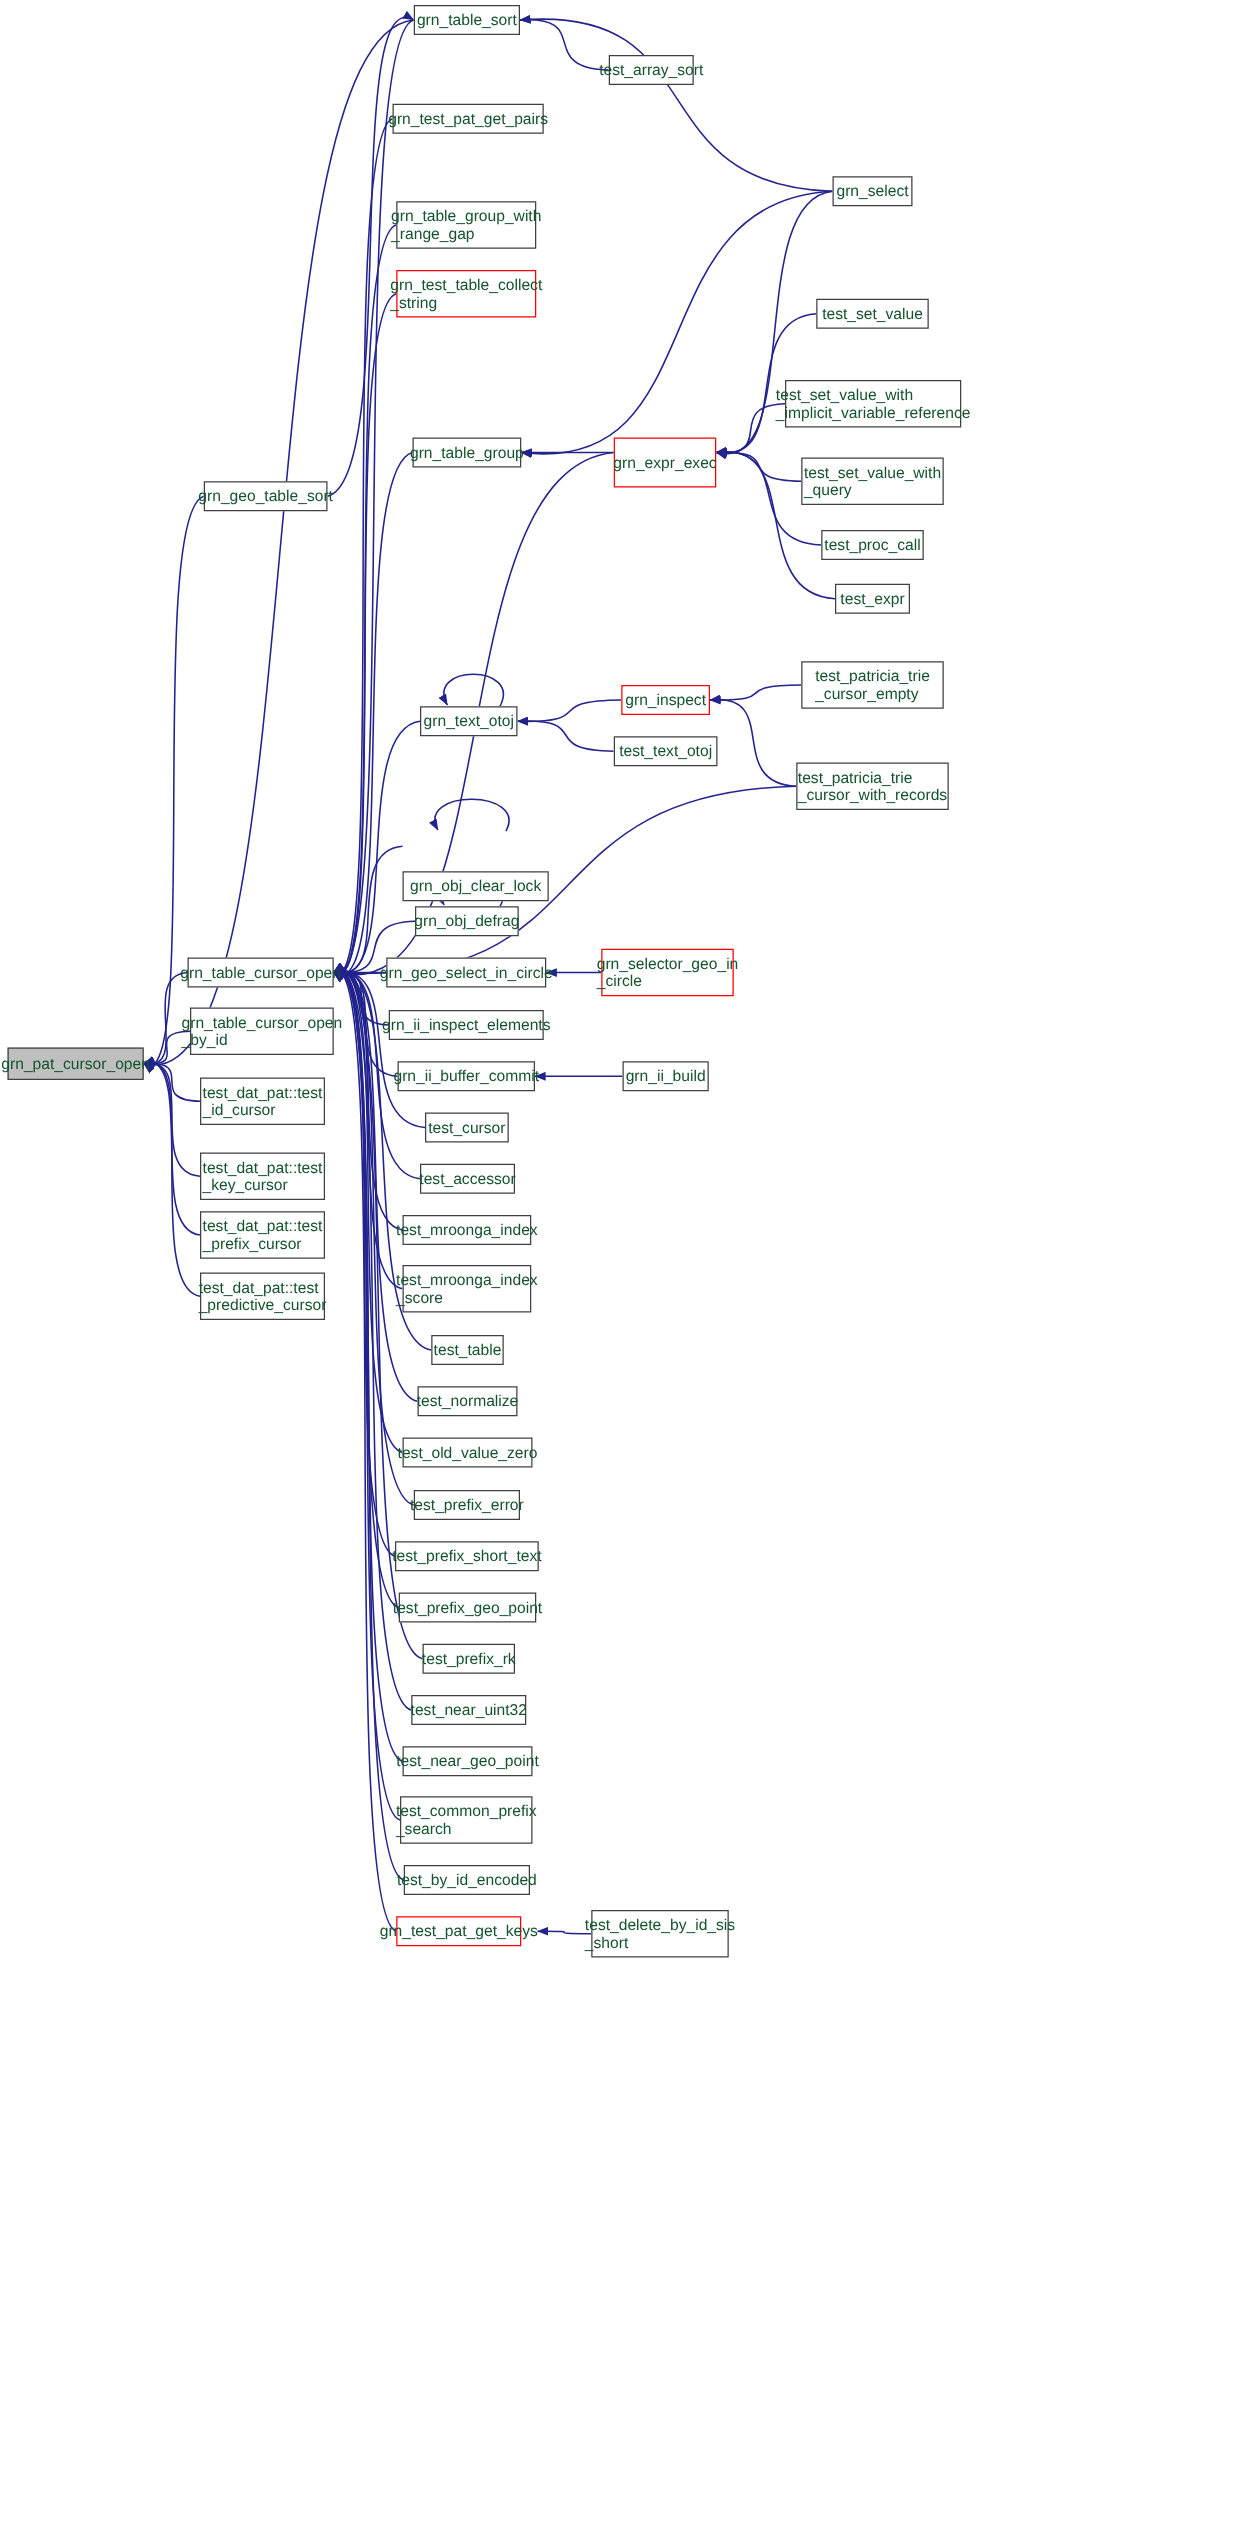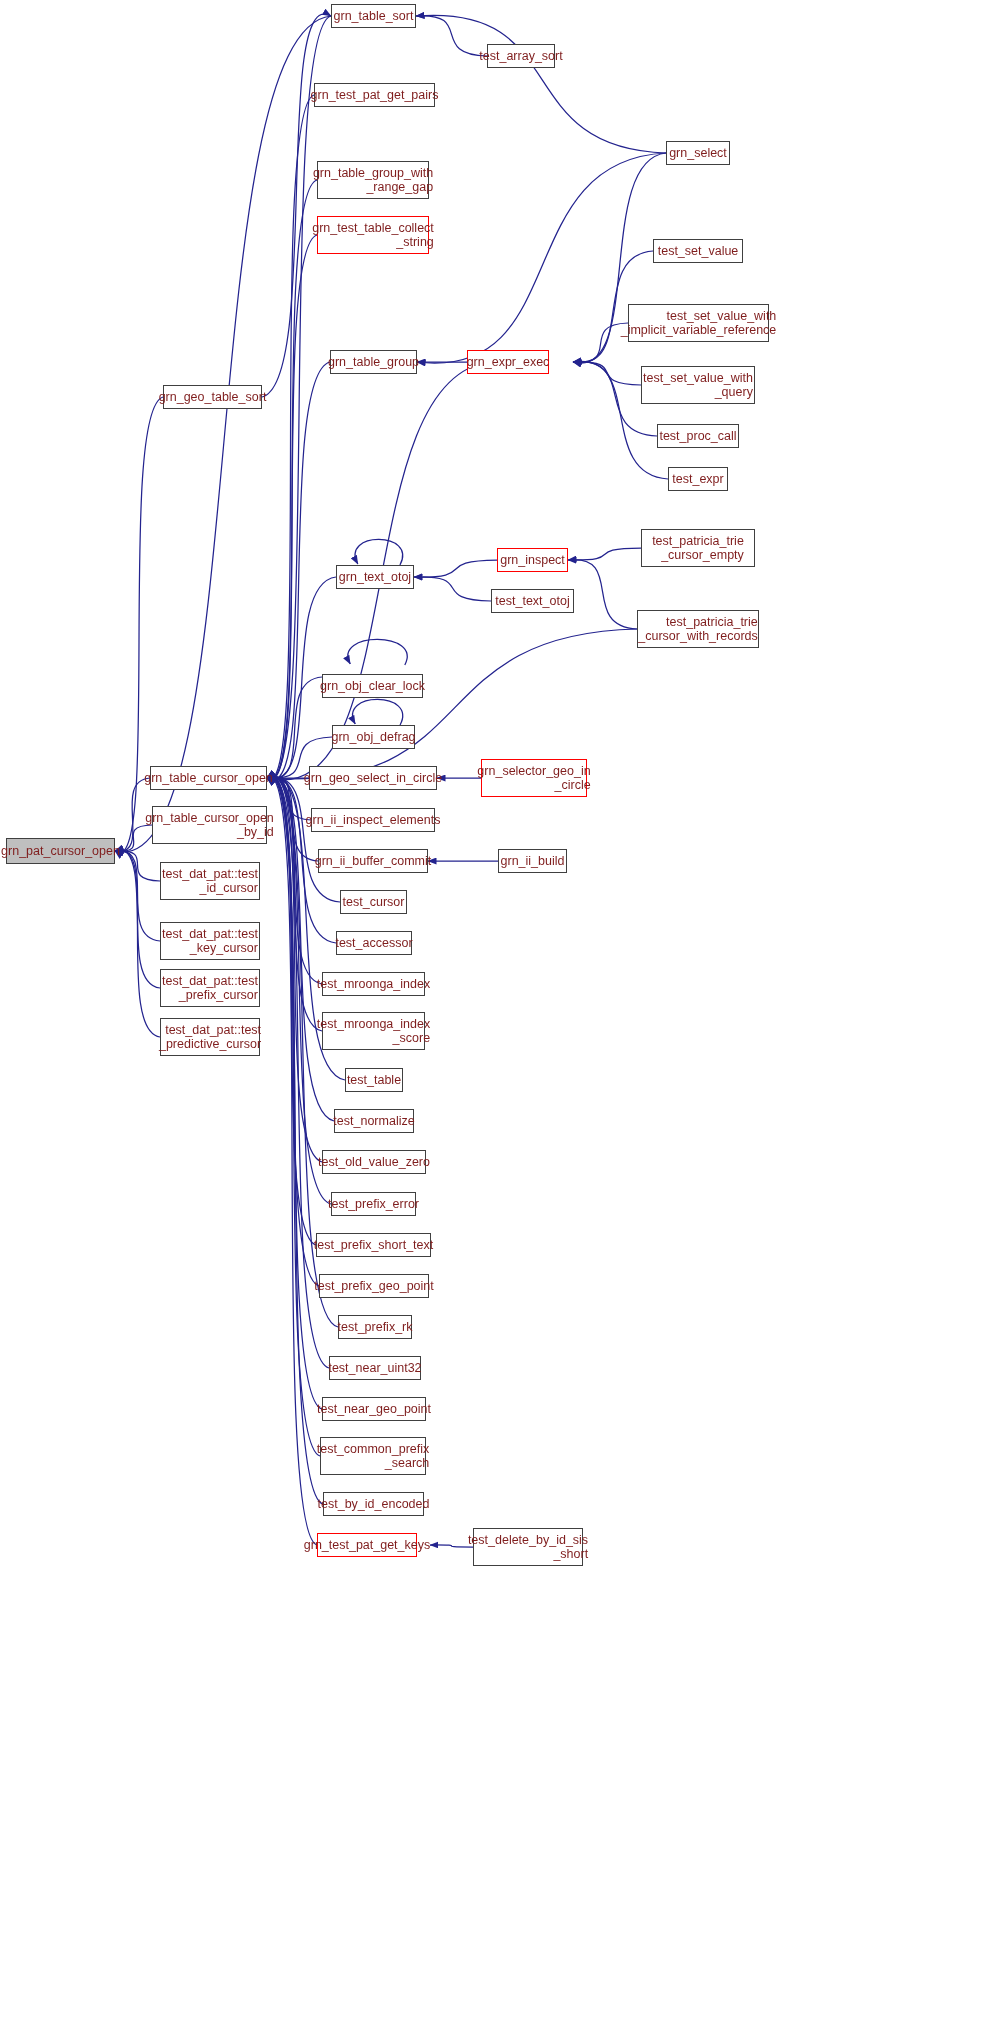--- a/index.html
+++ b/index.html
@@ -1,21 +1,21 @@
 <!DOCTYPE html>
 <html><head>
 <meta charset="utf-8">
 <style>
   html,body{margin:0;padding:0;background:#ffffff;}
   #canvas{position:relative;width:1000px;height:2027px;background:#ffffff;
           font-family:"Liberation Sans","DejaVu Sans",sans-serif;overflow:hidden;}
   svg.edges{position:absolute;left:0;top:0;width:1000px;height:2027px;pointer-events:none;}
   .node{position:absolute;box-sizing:border-box;border:1px solid #404040;
-        background:#ffffff;color:#7f1d1d;font-size:12.5px;line-height:14px;
-        display:flex;align-items:center;justify-content:center;text-align:right;
+        background:#ffffff;color:#14532d;font-size:12.5px;line-height:14px;
+        display:flex;align-items:center;justify-content:center;text-align:left;
         white-space:pre-line;padding:1px 4px;}
   .node.red{border:1.4px solid #ff0000;}
   .node.hl{background:#bfbfbf;border:1px solid #404040;}
 </style>
 </head>
 <body>
 
 <div id="canvas">
   <svg class="edges" id="edge-layer" viewBox="0 0 1000 2027">
     <defs>
@@ -154,21 +154,21 @@
 _predictive_cursor</div>
       <div class="node" style="left: 163px; top: 385px; width: 99px; height: 24px;">grn_geo_table_sort</div>
       <div class="node" style="left: 331px; top: 4px; width: 85px; height: 24px;">grn_table_sort</div>
       <div class="node" style="left: 314px; top: 83px; width: 121px; height: 24px;">grn_test_pat_get_pairs</div>
       <div class="node" style="left: 317px; top: 161px; width: 112px; height: 38px;">grn_table_group_with
 _range_gap</div>
       <div class="node red" style="left: 317px; top: 216px; width: 112px; height: 38px;">grn_test_table_collect
 _string</div>
       <div class="node" style="left: 330px; top: 350px; width: 87px; height: 24px;">grn_table_group</div>
       <div class="node" style="left: 336px; top: 565px; width: 78px; height: 24px;">grn_text_otoj</div>
-      <div class="node" style="left: 322px; top: 674px; width: 101px; height: 24px;">grn_obj_clear_lock</div>
+      <div class="node" style="left: 322px; top: 697px; width: 117px; height: 24px;">grn_obj_clear_lock</div>
       <div class="node" style="left: 332px; top: 725px; width: 83px; height: 24px;">grn_obj_defrag</div>
       <div class="node" style="left: 309px; top: 766px; width: 128px; height: 24px;">grn_geo_select_in_circle</div>
       <div class="node" style="left: 311px; top: 808px; width: 124px; height: 24px;">grn_ii_inspect_elements</div>
       <div class="node" style="left: 318px; top: 849px; width: 110px; height: 24px;">grn_ii_buffer_commit</div>
       <div class="node" style="left: 340px; top: 890px; width: 67px; height: 24px;">test_cursor</div>
       <div class="node" style="left: 336px; top: 931px; width: 76px; height: 24px;">test_accessor</div>
       <div class="node" style="left: 322px; top: 972px; width: 103px; height: 24px;">test_mroonga_index</div>
       <div class="node" style="left: 322px; top: 1012px; width: 103px; height: 38px;">test_mroonga_index
 _score</div>
       <div class="node" style="left: 345px; top: 1068px; width: 58px; height: 24px;">test_table</div>
@@ -178,21 +178,21 @@
       <div class="node" style="left: 316px; top: 1233px; width: 115px; height: 24px;">test_prefix_short_text</div>
       <div class="node" style="left: 319px; top: 1274px; width: 110px; height: 24px;">test_prefix_geo_point</div>
       <div class="node" style="left: 338px; top: 1315px; width: 74px; height: 24px;">test_prefix_rk</div>
       <div class="node" style="left: 329px; top: 1356px; width: 92px; height: 24px;">test_near_uint32</div>
       <div class="node" style="left: 322px; top: 1397px; width: 104px; height: 24px;">test_near_geo_point</div>
       <div class="node" style="left: 320px; top: 1437px; width: 106px; height: 38px;">test_common_prefix
 _search</div>
       <div class="node" style="left: 323px; top: 1492px; width: 101px; height: 24px;">test_by_id_encoded</div>
       <div class="node red" style="left: 317px; top: 1533px; width: 100px; height: 24px;">grn_test_pat_get_keys</div>
       <div class="node" style="left: 487px; top: 44px; width: 68px; height: 24px;">test_array_sort</div>
-      <div class="node red" style="left: 467px; top: 350px; width: 82px; height: 24px;">grn_expr_exec</div>
+      <div class="node red" style="left: 491px; top: 350px; width: 82px; height: 40px;">grn_expr_exec</div>
       <div class="node red" style="left: 497px; top: 548px; width: 71px; height: 24px;">grn_inspect</div>
       <div class="node" style="left: 491px; top: 589px; width: 83px; height: 24px;">test_text_otoj</div>
       <div class="node red" style="left: 481px; top: 759px; width: 106px; height: 38px;">grn_selector_geo_in
 _circle</div>
       <div class="node" style="left: 498px; top: 849px; width: 69px; height: 24px;">grn_ii_build</div>
       <div class="node" style="left: 473px; top: 1528px; width: 110px; height: 38px;">test_delete_by_id_sis
 _short</div>
       <div class="node" style="left: 666px; top: 141px; width: 64px; height: 24px;">grn_select</div>
       <div class="node" style="left: 653px; top: 239px; width: 90px; height: 24px;">test_set_value</div>
       <div class="node" style="left: 628px; top: 304px; width: 141px; height: 38px;">test_set_value_with

